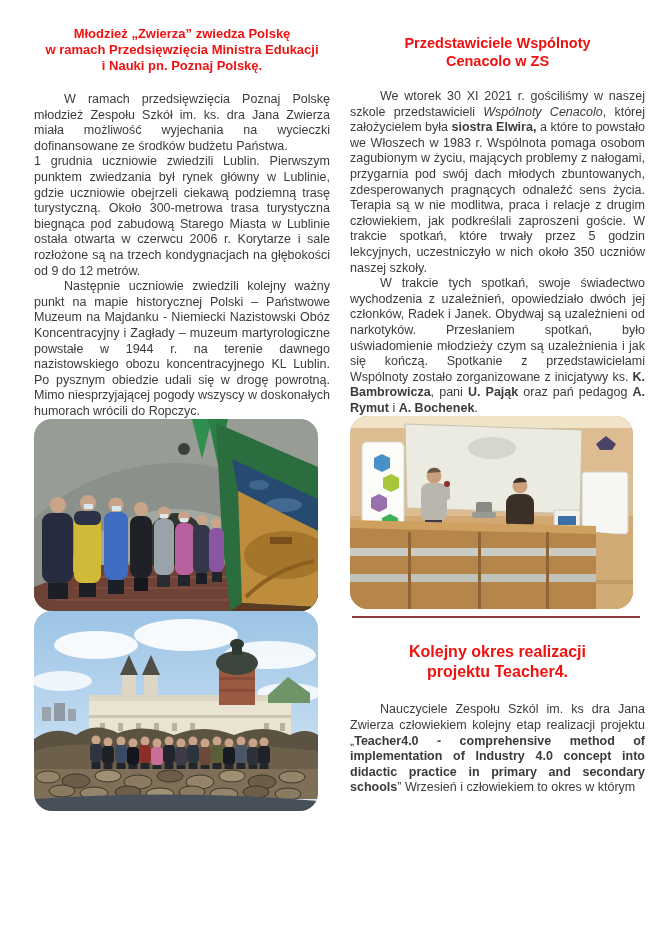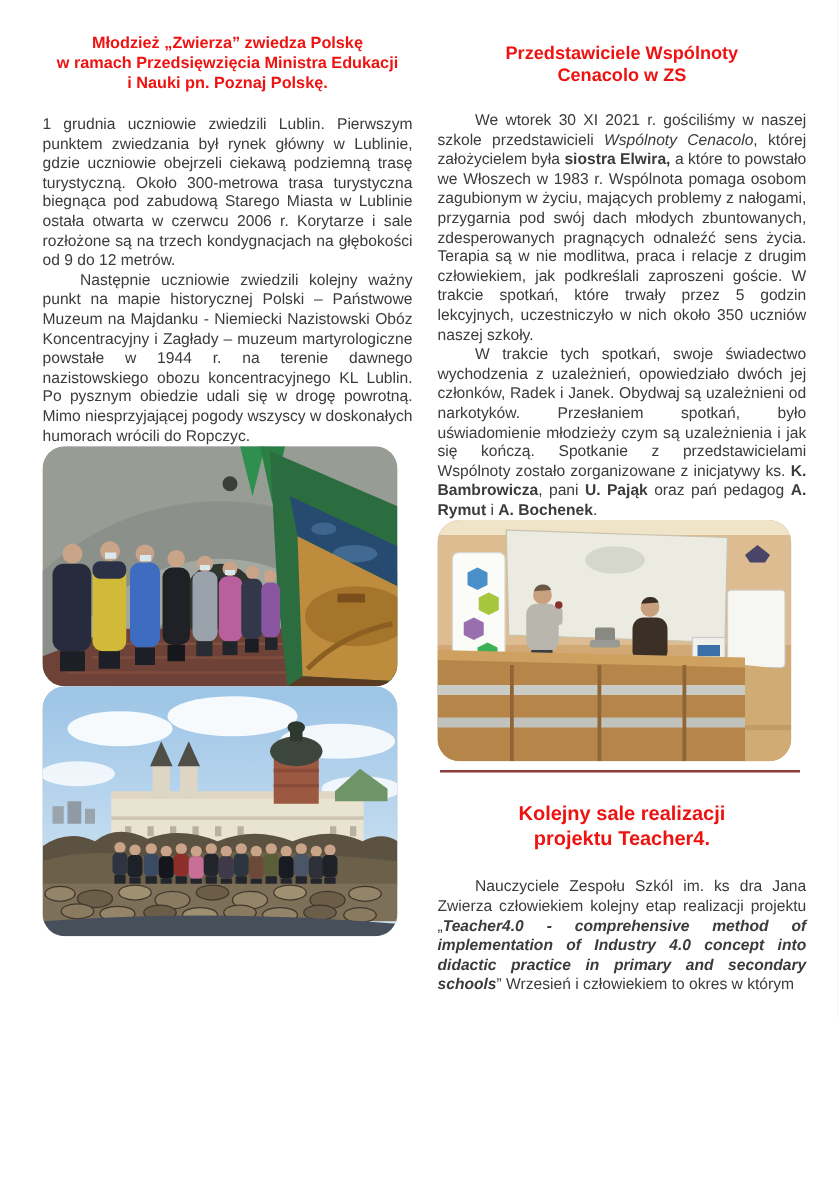--- a/index.html
+++ b/index.html
@@ -69,20 +69,21 @@
 <body>
 
 <div class="page">
 
   <div class="col col-left">
     <h2 class="headline h-left">Młodzież „Zwierza” zwiedza Polskę
 w ramach Przedsięwzięcia Ministra Edukacji
 i Nauki pn. Poznaj Polskę.</h2>
 
     <div class="body-text">
+      <p class="indent"><span>W ramach przedsięwzięcia Poznaj Polskę młodzież Zespołu Szkół im. ks. dra Jana Zwierza miała możliwość wyjechania na wycieczki dofinansowane ze środków budżetu Państwa.</span></p>
       <p><span>1 grudnia uczniowie zwiedzili Lublin. Pierwszym punktem zwiedzania był rynek główny w Lublinie, gdzie uczniowie obejrzeli ciekawą podziemną trasę turystyczną. Około 300-metrowa trasa turystyczna biegnąca pod zabudową Starego Miasta w Lublinie ostała otwarta w czerwcu 2006 r. Korytarze i sale rozłożone są na trzech kondygnacjach na głębokości od 9 do 12 metrów.</span></p>
       <p class="indent"><span>Następnie uczniowie zwiedzili kolejny ważny punkt na mapie historycznej Polski – Państwowe Muzeum na Majdanku - Niemiecki Nazistowski Obóz Koncentracyjny i Zagłady – muzeum martyrologiczne powstałe w 1944 r. na terenie dawnego nazistowskiego obozu koncentracyjnego KL Lublin. Po pysznym obiedzie udali się w drogę powrotną. Mimo niesprzyjającej pogody wszyscy w doskonałych humorach wrócili do Ropczyc.</span></p>
     </div>
 
     <figure class="photo photo-museum" role="img" aria-label="Uczniowie w maseczkach oglądają makietę miasta na podziemnej trasie turystycznej w Lublinie">
       <svg viewBox="0 0 284 192" preserveAspectRatio="none">
         <rect width="284" height="192" fill="#979d95"></rect>
         <ellipse cx="142" cy="262" rx="212" ry="218" fill="#8b918a"></ellipse>
         <ellipse cx="142" cy="266" rx="152" ry="176" fill="#a2a8a0"></ellipse>
         <ellipse cx="142" cy="270" rx="106" ry="142" fill="#868c85"></ellipse>
@@ -296,21 +297,21 @@
         <rect x="128" y="116" width="3" height="77" fill="#8f6536"></rect>
         <rect x="196" y="116" width="3" height="77" fill="#8f6536"></rect>
 
         <polygon points="246,116 283,120 283,193 246,193" fill="#d0ab74"></polygon>
         <rect x="246" y="164" width="37" height="4" fill="#bb9560" opacity="0.7"></rect>
       </svg>
     </figure>
 
     <hr class="divider">
 
-    <h2 class="headline h-teacher">Kolejny sale realizacji
+    <h2 class="headline h-teacher">Kolejny okres realizacji
 projektu Teacher4.</h2>
 
     <div class="body-text">
-      <p class="indent"><span>Nauczyciele Zespołu Szkól im. ks dra Jana Zwierza człowiekiem kolejny etap realizacji projektu „</span><span style="font-weight: bold; font-style: italic;">Teacher4.0 - comprehensive method of implementation of Industry 4.0 concept into didactic practice in primary and secondary schools</span><span>” Wrzesień i człowiekiem to okres w którym</span></p>
+      <p class="indent"><span>Nauczyciele Zespołu Szkól im. ks dra Jana Zwierza człowiekiem kolejny etap realizacji projektu „</span><span style="font-weight: bold; ">Teacher4.0 - comprehensive method of implementation of Industry 4.0 concept into didactic practice in primary and secondary schools</span><span>” Wrzesień i człowiekiem to okres w którym</span></p>
     </div>
   </div>
 
 </div>
 
 </body></html>

